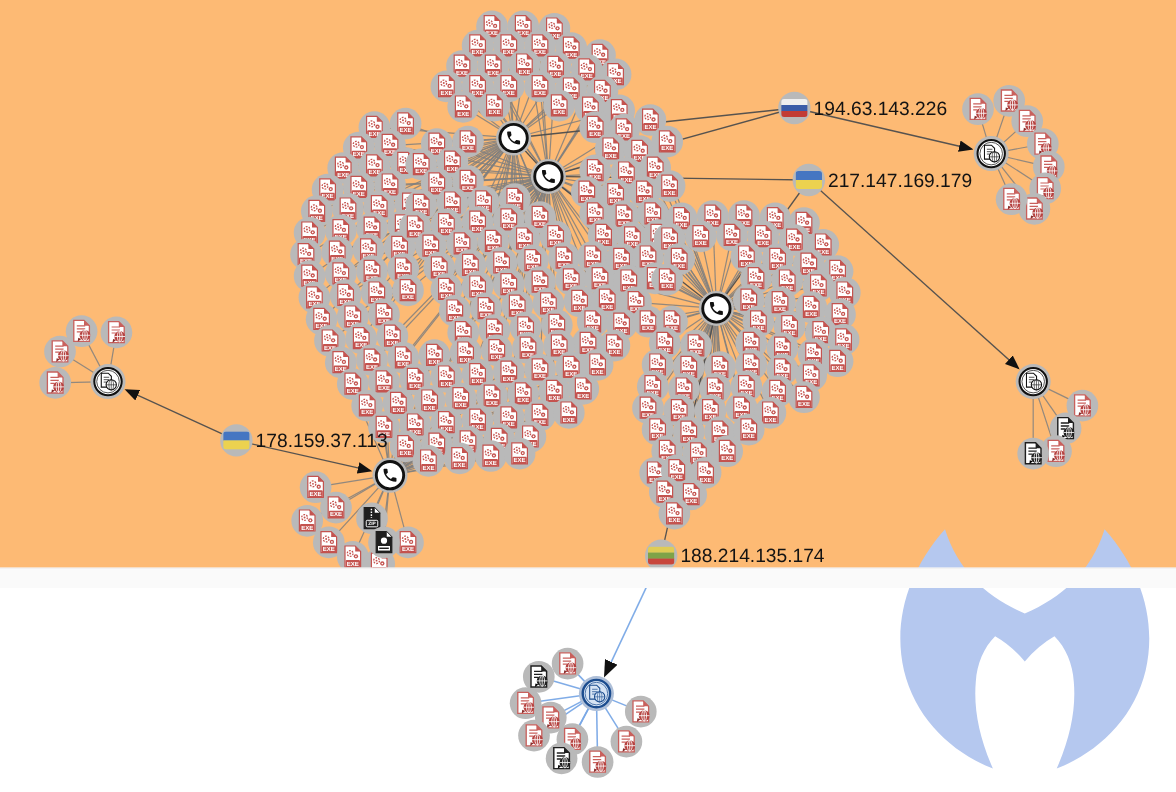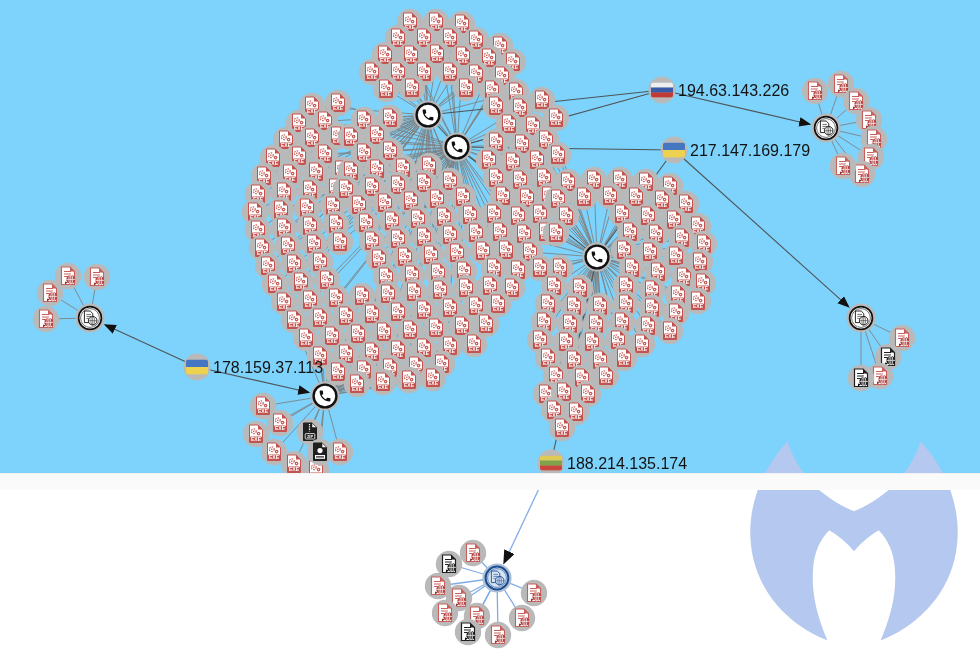--- a/index.html
+++ b/index.html
@@ -1,16 +1,16 @@
 <!DOCTYPE html>
 <html><head>
 <meta charset="utf-8">
 <style>
   html,body{margin:0;padding:0;background:#ffffff;width:980px;height:660px;overflow:hidden;}
-  #stage{position:relative;width:980px;height:490px;background:#7dd3fc;}
+  #stage{position:relative;width:980px;height:490px;background:#fdba74;}
   svg{display:block;position:absolute;top:0;left:0;}
   text{font-family:"Liberation Sans","DejaVu Sans",sans-serif;}
   .e-gray{stroke:#7f7f7f;stroke-width:1;stroke-opacity:.85;}
   .e-blue{stroke:#79a8e6;stroke-width:1.3;stroke-opacity:.95;}
   .e-dark{stroke:#4d4d4d;stroke-width:1.1;stroke-opacity:.95;}
   .iplabel{font-size:16px;fill:#131313;}
   #bottom-strip{position:absolute;left:0;right:0;bottom:0;height:16px;background:#fafafa;border-top:1px solid #f1f1f1;}
 </style>
 </head>
 <body>

